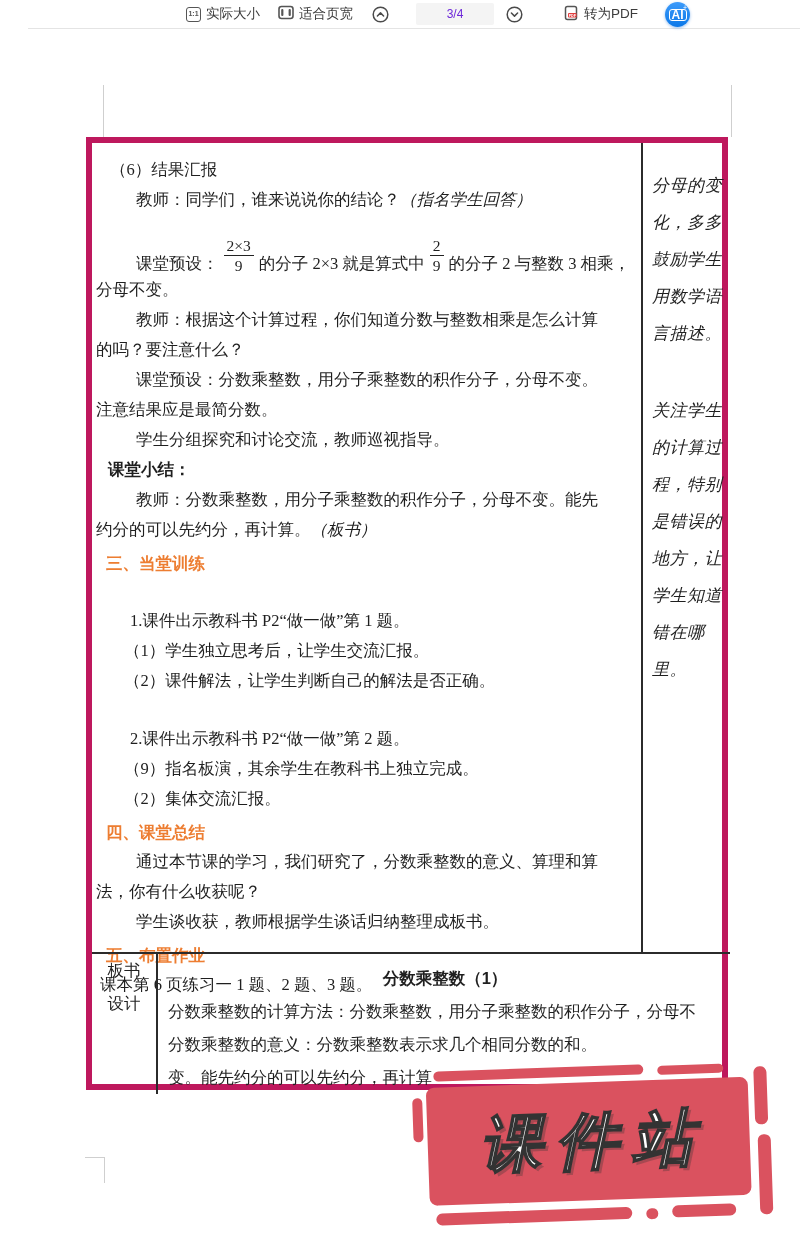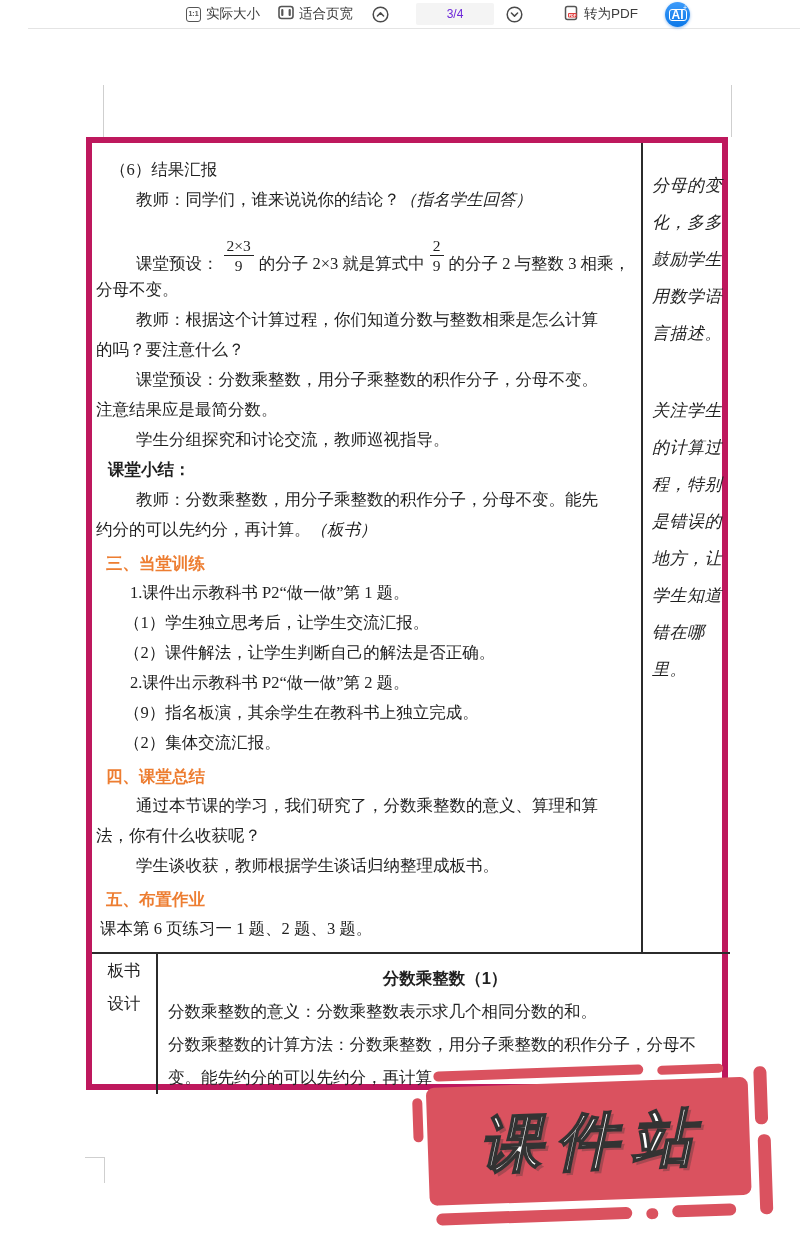--- a/index.html
+++ b/index.html
@@ -31,21 +31,21 @@
 
   
   .doc-table { position:absolute; left:86px; top:137px; width:642px; height:953px;
     border:6px solid #be185d; background:#fff; }
   .main-cell { position:absolute; left:0; top:0; width:551px; height:809px;
     border-right:2px solid #2b2b2b; padding:12px 6px 0 2px; font-size:16.5px; }
   .main-cell p { line-height:30px; white-space:nowrap; }
   .p0 { padding-left:2px; }   
   .p1 { padding-left:16px; }  
   .p2 { padding-left:42px; }  
-  .pn { padding-left:36px; }  
+  .pn { padding-left:36px;margin-top:28px; }  
   .pp { padding-left:30px; }  
   .hw-line { padding-left:6px; }
   .kai { font-style:italic; }
   .bold-kai { font-weight:bold; padding-left:14px; }
   .oh { font-family:"Liberation Sans","DejaVu Sans",sans-serif; font-weight:bold;
     color:#ED7D31; padding-left:12px; margin-top:3px; }
   .frac-line { display:flex; align-items:flex-end; height:60px; padding-left:42px;
     line-height:normal !important; }
   .frac { display:inline-flex; flex-direction:column; align-items:center;
     margin:0 5px; font-size:15.5px; line-height:19px; }
@@ -185,22 +185,22 @@
       <div class="side-note second">关注学生的计算过程，特别是错误的地方，让学生知道错在哪里。</div>
     </div>
 
     <div class="board-row">
       <div class="board-label">
         <span>板书</span>
         <span>设计</span>
       </div>
       <div class="board-content">
         <div class="board-title">分数乘整数（1）</div>
+        <div>分数乘整数的计算方法：分数乘整数，用分子乘整数的积作分子，分母不</div>
         <div>分数乘整数的意义：分数乘整数表示求几个相同分数的和。</div>
-        <div>分数乘整数的计算方法：分数乘整数，用分子乘整数的积作分子，分母不</div>
         <div>变。能先约分的可以先约分，再计算</div>
       </div>
     </div>
   </div>
 
   <div class="stamp">
     <div class="piece" style="left:24px; top:8px; width:210px; height:10px;"></div>
     <div class="piece" style="left:248px; top:10px; width:66px; height:9px;"></div>
     <div class="piece" style="left:344px; top:14px; width:13px; height:58px;"></div>
     <div class="piece" style="left:346px; top:82px; width:13px; height:80px;"></div>

